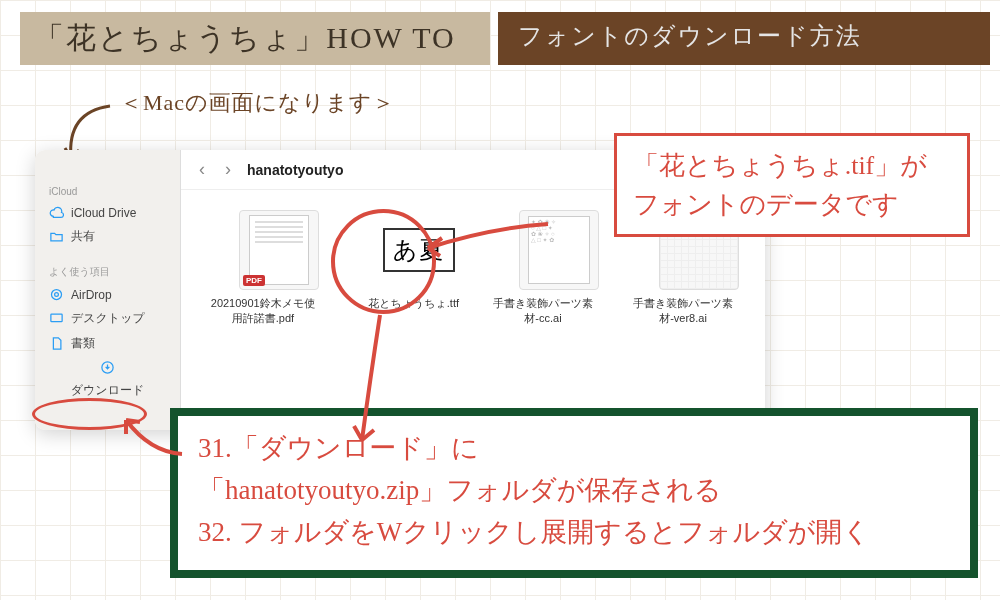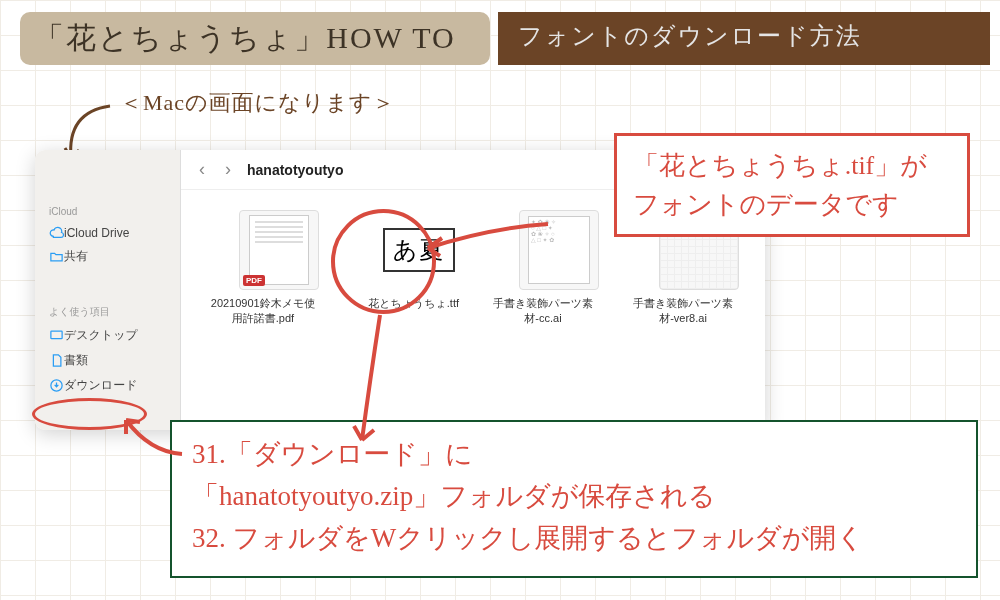--- a/index.html
+++ b/index.html
@@ -20,21 +20,20 @@
   .banner-row { position: absolute; top: 12px; left: 20px; right: 10px; display: flex; gap: 8px; }
   .banner-left {
     background: #c8b9a0;
     color: #3d3326;
     font-size: 30px;
     padding: 6px 20px 6px 14px;
     font-family: "Yu Mincho", serif;
     letter-spacing: 2px;
     flex: 0 0 auto;
     width: 470px;
-    border-radius: 10px;
   }
   .banner-right {
     background: #6b4426;
     color: #e5e5e5;
     font-size: 24px;
     padding: 8px 20px;
     font-family: "Yu Mincho", serif;
     letter-spacing: 2px;
     flex: 1;
   }
@@ -72,33 +71,34 @@
     background: #f2f0ed;
     border-right: 1px solid #ddd;
     padding: 32px 0 8px 0;
     font-size: 12px;
   }
   .side-section-label {
     color: #999;
     font-size: 10px;
     padding: 4px 14px;
     font-weight: 500;
-    margin-top: 20px;
   }
   .side-item {
     display: flex;
     align-items: center;
+    gap: 7px;
     padding: 4px 14px;
     color: #444;
     font-size: 12px;
     cursor: pointer;
   }
   .side-icon { width: 15px; height: 15px; display: inline-flex; }
   .side-item.highlight-circle {
     position: relative;
+    flex-direction: column;
   }
   .downloads-oval {
     position: absolute;
     border: 3px solid #d84b3f;
     border-radius: 50%;
     width: 115px; height: 32px;
     left: 32px; top: 398px;
     pointer-events: none;
     z-index: 20;
   }
@@ -200,21 +200,21 @@
     width: 130px; height: 40px;
     z-index: 18;
     pointer-events: none;
   }
 
   
   .callout-bottom {
     position: absolute;
     left: 170px; right: 22px;
     bottom: 22px;
-    border: 2px solid #14532d;
+    border: 8px solid #14532d;
     background: #fff;
     padding: 12px 35px 16px 20px;
     font-size: 27px;
     color: #d84b3f;
     font-family: "Yu Mincho", serif;
     line-height: 1.55;
     z-index: 15;
     letter-spacing: 0px;
   }
   .arrow-bottom {
@@ -267,20 +267,29 @@
       <span class="side-icon">
           <svg viewBox="0 0 24 24">
             <path fill="none" stroke="#2b9df4" stroke-width="2" d="M3 7h6l2 2h10v10H3z"></path>
           </svg>
         </span>
       <span>共有</span>
     </div>
 
     <div style="height:12px"></div>
     <div class="side-section-label">よく使う項目</div>
+    <div class="side-item">
+      <span class="side-icon">
+          <svg viewBox="0 0 24 24">
+            <circle cx="12" cy="12" r="3" fill="none" stroke="#2b9df4" stroke-width="2"></circle>
+            <circle cx="12" cy="12" r="8" fill="none" stroke="#2b9df4" stroke-width="2"></circle>
+          </svg>
+        </span>
+      <span>AirDrop</span>
+    </div>
     <div class="side-item">
       <span class="side-icon">
           <svg viewBox="0 0 24 24">
             <rect x="3" y="5" width="18" height="12" rx="1" fill="none" stroke="#2b9df4" stroke-width="2"></rect>
           </svg>
         </span>
       <span>デスクトップ</span>
     </div>
     <div class="side-item">
       <span class="side-icon">

